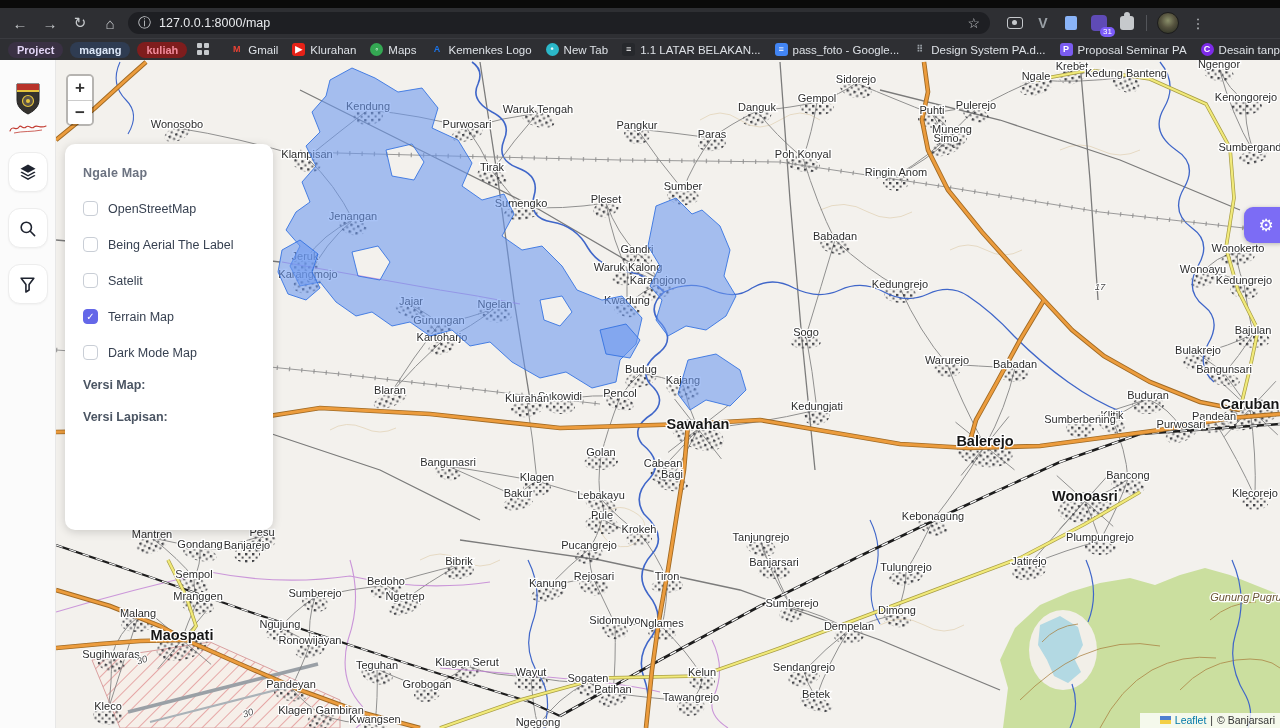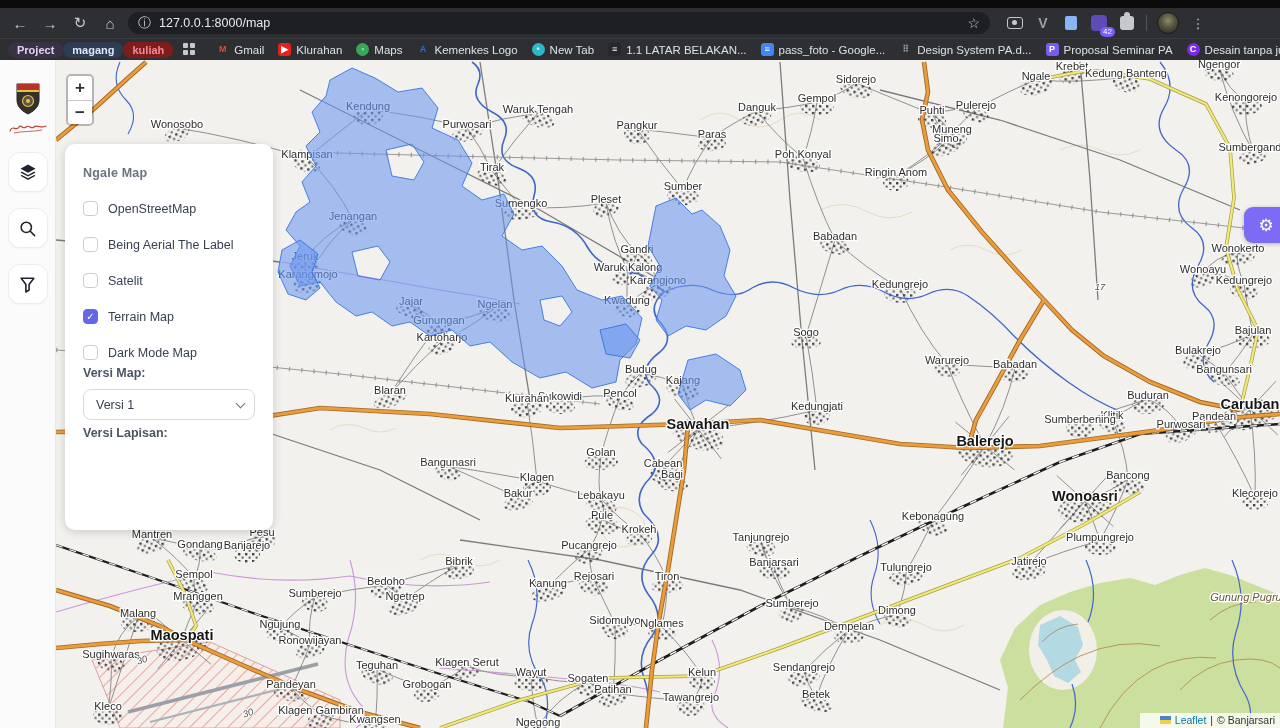--- a/index.html
+++ b/index.html
@@ -55,21 +55,21 @@
   #zoom-ctl { position:absolute; left:10px; top:14px; width:28px; border:2px solid rgba(0,0,0,.25); border-radius:5px; overflow:hidden; z-index:20; }
   .zbtn { width:24px; height:24px; background:#fff; color:#333; font-size:17px; font-weight:bold; display:flex; align-items:center; justify-content:center; cursor:pointer; }
   .zbtn + .zbtn { border-top:1px solid #ccc; }
 
   #basemap-panel { position:absolute; left:9px; top:84px; width:208px; height:386px; background:#ffffff; border-radius:10px; box-shadow:0 2px 10px rgba(0,0,0,.16); z-index:25; padding:22px 18px; }
   #panel-title { font-size:12.5px; font-weight:bold; color:#6b7280; letter-spacing:.2px; }
   .opt-row { display:flex; align-items:center; gap:10px; margin-top:21px; cursor:pointer; }
   .cb { width:15px; height:15px; border:1.5px solid #c9ced6; border-radius:4px; background:#fff; flex:0 0 auto; display:flex; align-items:center; justify-content:center; font-size:10px; color:#fff; }
   .cb.on { background:#6467e8; border-color:#6467e8; }
   .opt-label { font-size:12.5px; color:#374151; }
-  .sec-label { font-size:12.5px; font-weight:bold; color:#4b5563; margin-top:6px; }
+  .sec-label { font-size:12.5px; font-weight:bold; color:#4b5563; margin-top:18px; }
   .select { margin-top:9px; height:31px; border:1px solid #d6dade; border-radius:8px; display:flex; align-items:center; justify-content:space-between; padding:0 10px 0 12px; font-size:12.5px; color:#374151; cursor:pointer; background:#fff; }
   .chev { width:7px; height:7px; border-right:1.6px solid #6b7280; border-bottom:1.6px solid #6b7280; transform:rotate(45deg); margin-top:-3px; flex:0 0 auto; margin-left:6px; }
 
   #gear-btn { position:absolute; right:-8px; top:147px; width:44px; height:36px; background:#7c6cf5; border-radius:9px; z-index:20; display:flex; align-items:center; justify-content:center; color:#fff; font-size:17px; cursor:pointer; box-shadow:0 1px 4px rgba(0,0,0,.25); }
 
   #attribution { position:absolute; right:0; bottom:0; background:rgba(255,255,255,.8); font-size:10.5px; color:#333; padding:1px 5px 2px 20px; z-index:20; display:flex; align-items:center; gap:4px; }
   #attribution .leaflet { color:#0078a8; }
   .ua-flag { width:11px; height:8px; display:inline-block; }
   .ua-flag i { display:block; width:11px; height:4px; }
   .ua-flag i:first-child { background:#4e7fd0; }
@@ -95,33 +95,33 @@
   <div id="toolbar-right">
     <span class="mini-ic">
         <span class="cam"></span>
       </span>
     <span class="mini-ic vmark">V</span>
     <span class="mini-ic">
         <span class="bluepage"></span>
       </span>
     <span class="mini-ic">
       <span class="ext-badged"></span>
-      <span class="badge">42</span>
+      <span class="badge">31</span>
     </span>
     <span class="mini-ic">
         <span class="puzzle"></span>
       </span>
     <span class="vsep"></span>
     <span class="avatar"></span>
     <span class="mini-ic">⋮</span>
   </div>
 </div>
 
 <div id="bookmarks-bar">
-  <span id="tab-groups" style="display: flex; align-items: center; ">
+  <span id="tab-groups" style="display: flex; align-items: center; gap: 7px;">
       <span class="tab-chip" style="background: rgb(58, 49, 68); color: rgb(226, 213, 245);">Project</span>
       <span class="tab-chip" style="background: rgb(47, 60, 82); color: rgb(219, 230, 247);">magang</span>
       <span class="tab-chip" style="background: #7f1d1d; color: rgb(242, 139, 155);">kuliah</span>
     </span>
   <span class="apps-grid">
       <i></i>
       <i></i>
       <i></i>
       <i></i>
     </span>
@@ -793,24 +793,20 @@
           <div class="opt-row">
             <span class="cb on" style="background: rgb(100, 103, 232);">✓</span>
             <span class="opt-label">Terrain Map</span>
           </div>
           <div class="opt-row">
             <span class="cb"></span>
             <span class="opt-label">Dark Mode Map</span>
           </div>
         </div>
       <div class="sec-label">Versi Map:</div>
-      <div class="select">
-        <span>Versi 1</span>
-        <span class="chev"></span>
-      </div>
       <div class="sec-label">Versi Lapisan:</div>
     </div>
 
     <div id="gear-btn">
       <span>⚙</span>
     </div>
 
     <div id="attribution">
       <span class="ua-flag">
           <i></i>

